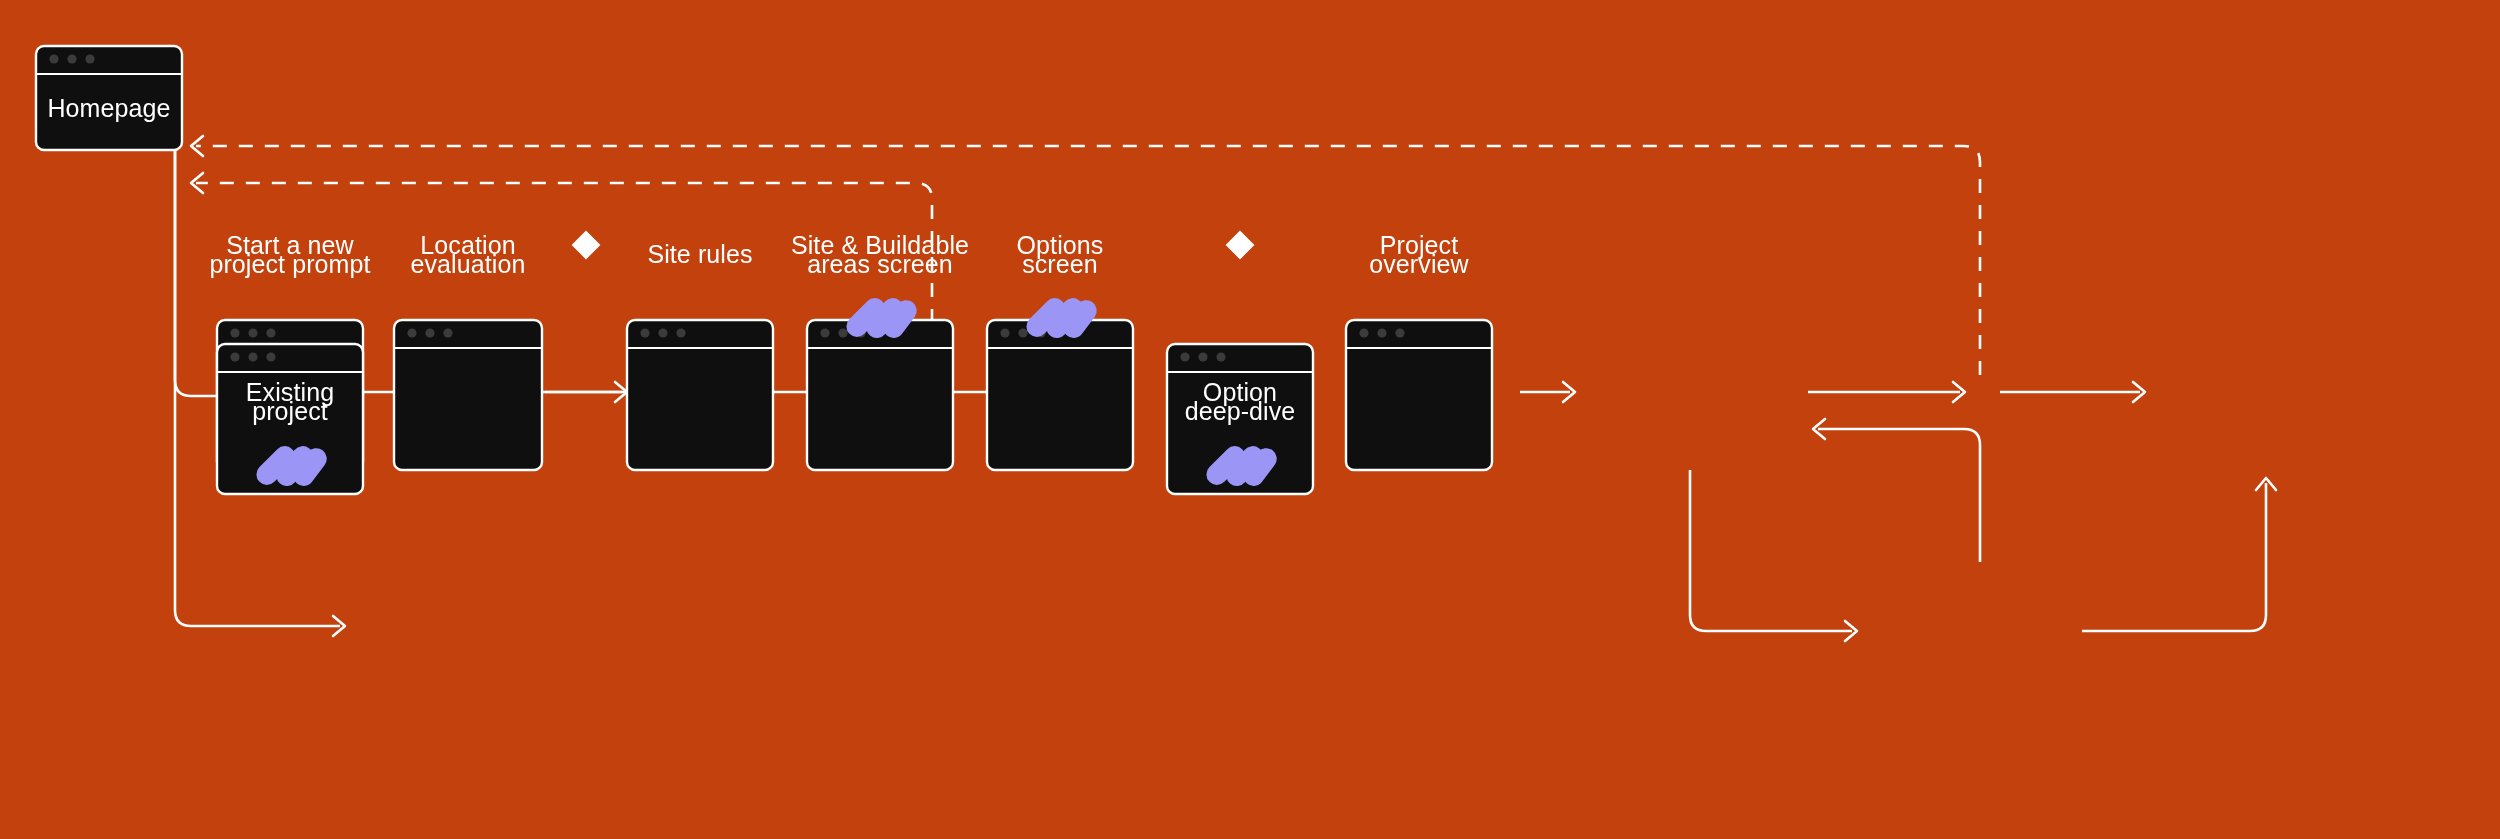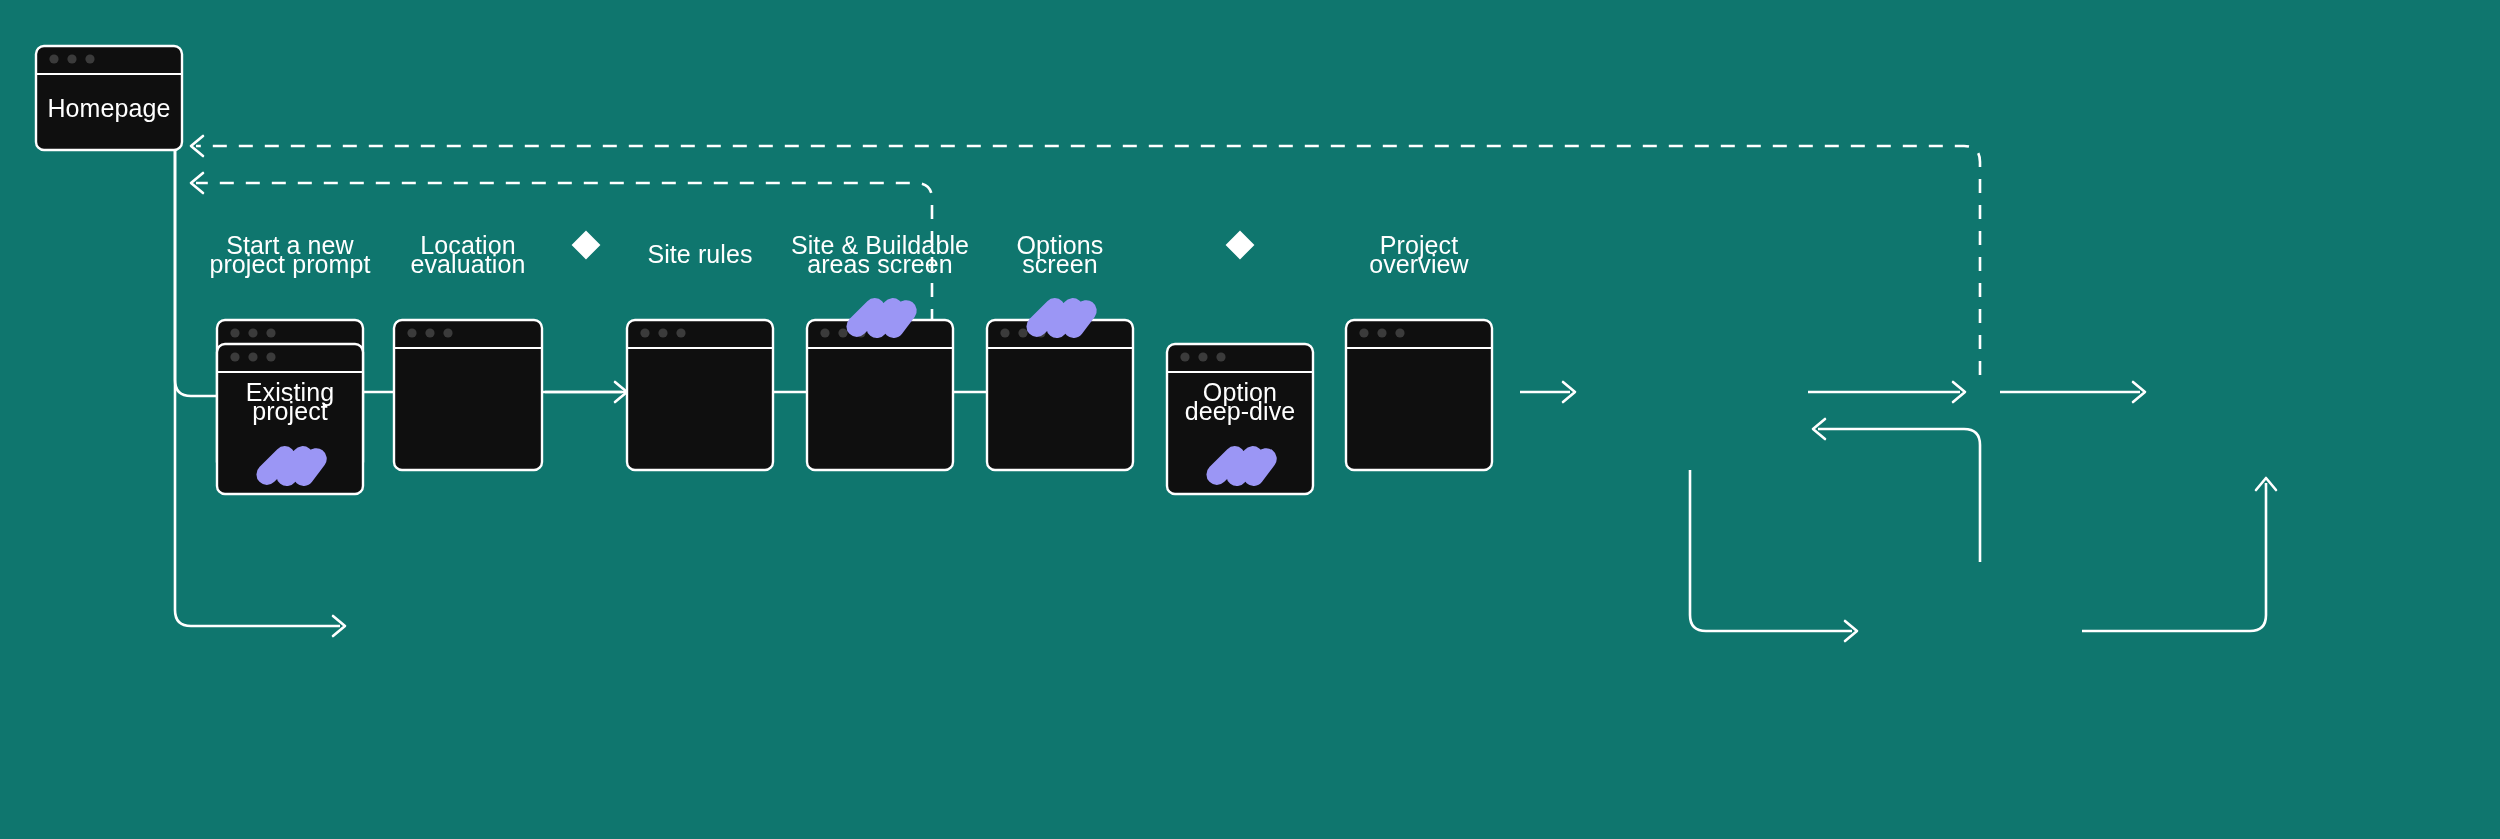--- a/index.html
+++ b/index.html
@@ -80,21 +80,21 @@
     stroke-linecap: round;
     stroke-linejoin: round;
   }
 </style>
 <style>.node-rect{fill:#0f0f0f}
 .node-rect,.node-titlebar-line{stroke:#ffffff}
 .node-dot{fill:#3b3b3b}
 .node-label{fill:#ffffff}
 .edge,.edge-dashed,.arrowhead{stroke:#ffffff}
 .scribble{stroke:#9b96f5}
-html,body,#canvas{background:#0f766e}</style></head>
+html,body,#canvas{background:#c2410c}</style></head>
 <body>
 
 <div id="canvas">
   <svg id="flow" viewBox="0 0 2500 839" xmlns="http://www.w3.org/2000/svg">
 
     <g>
 
       <g>
         <path class="edge" d="M 175 150 L 175 380 Q 175 396 191 396 L 340 396"></path>
         <path class="arrowhead" d="M 333 386 L 345 396 L 333 406"></path>

